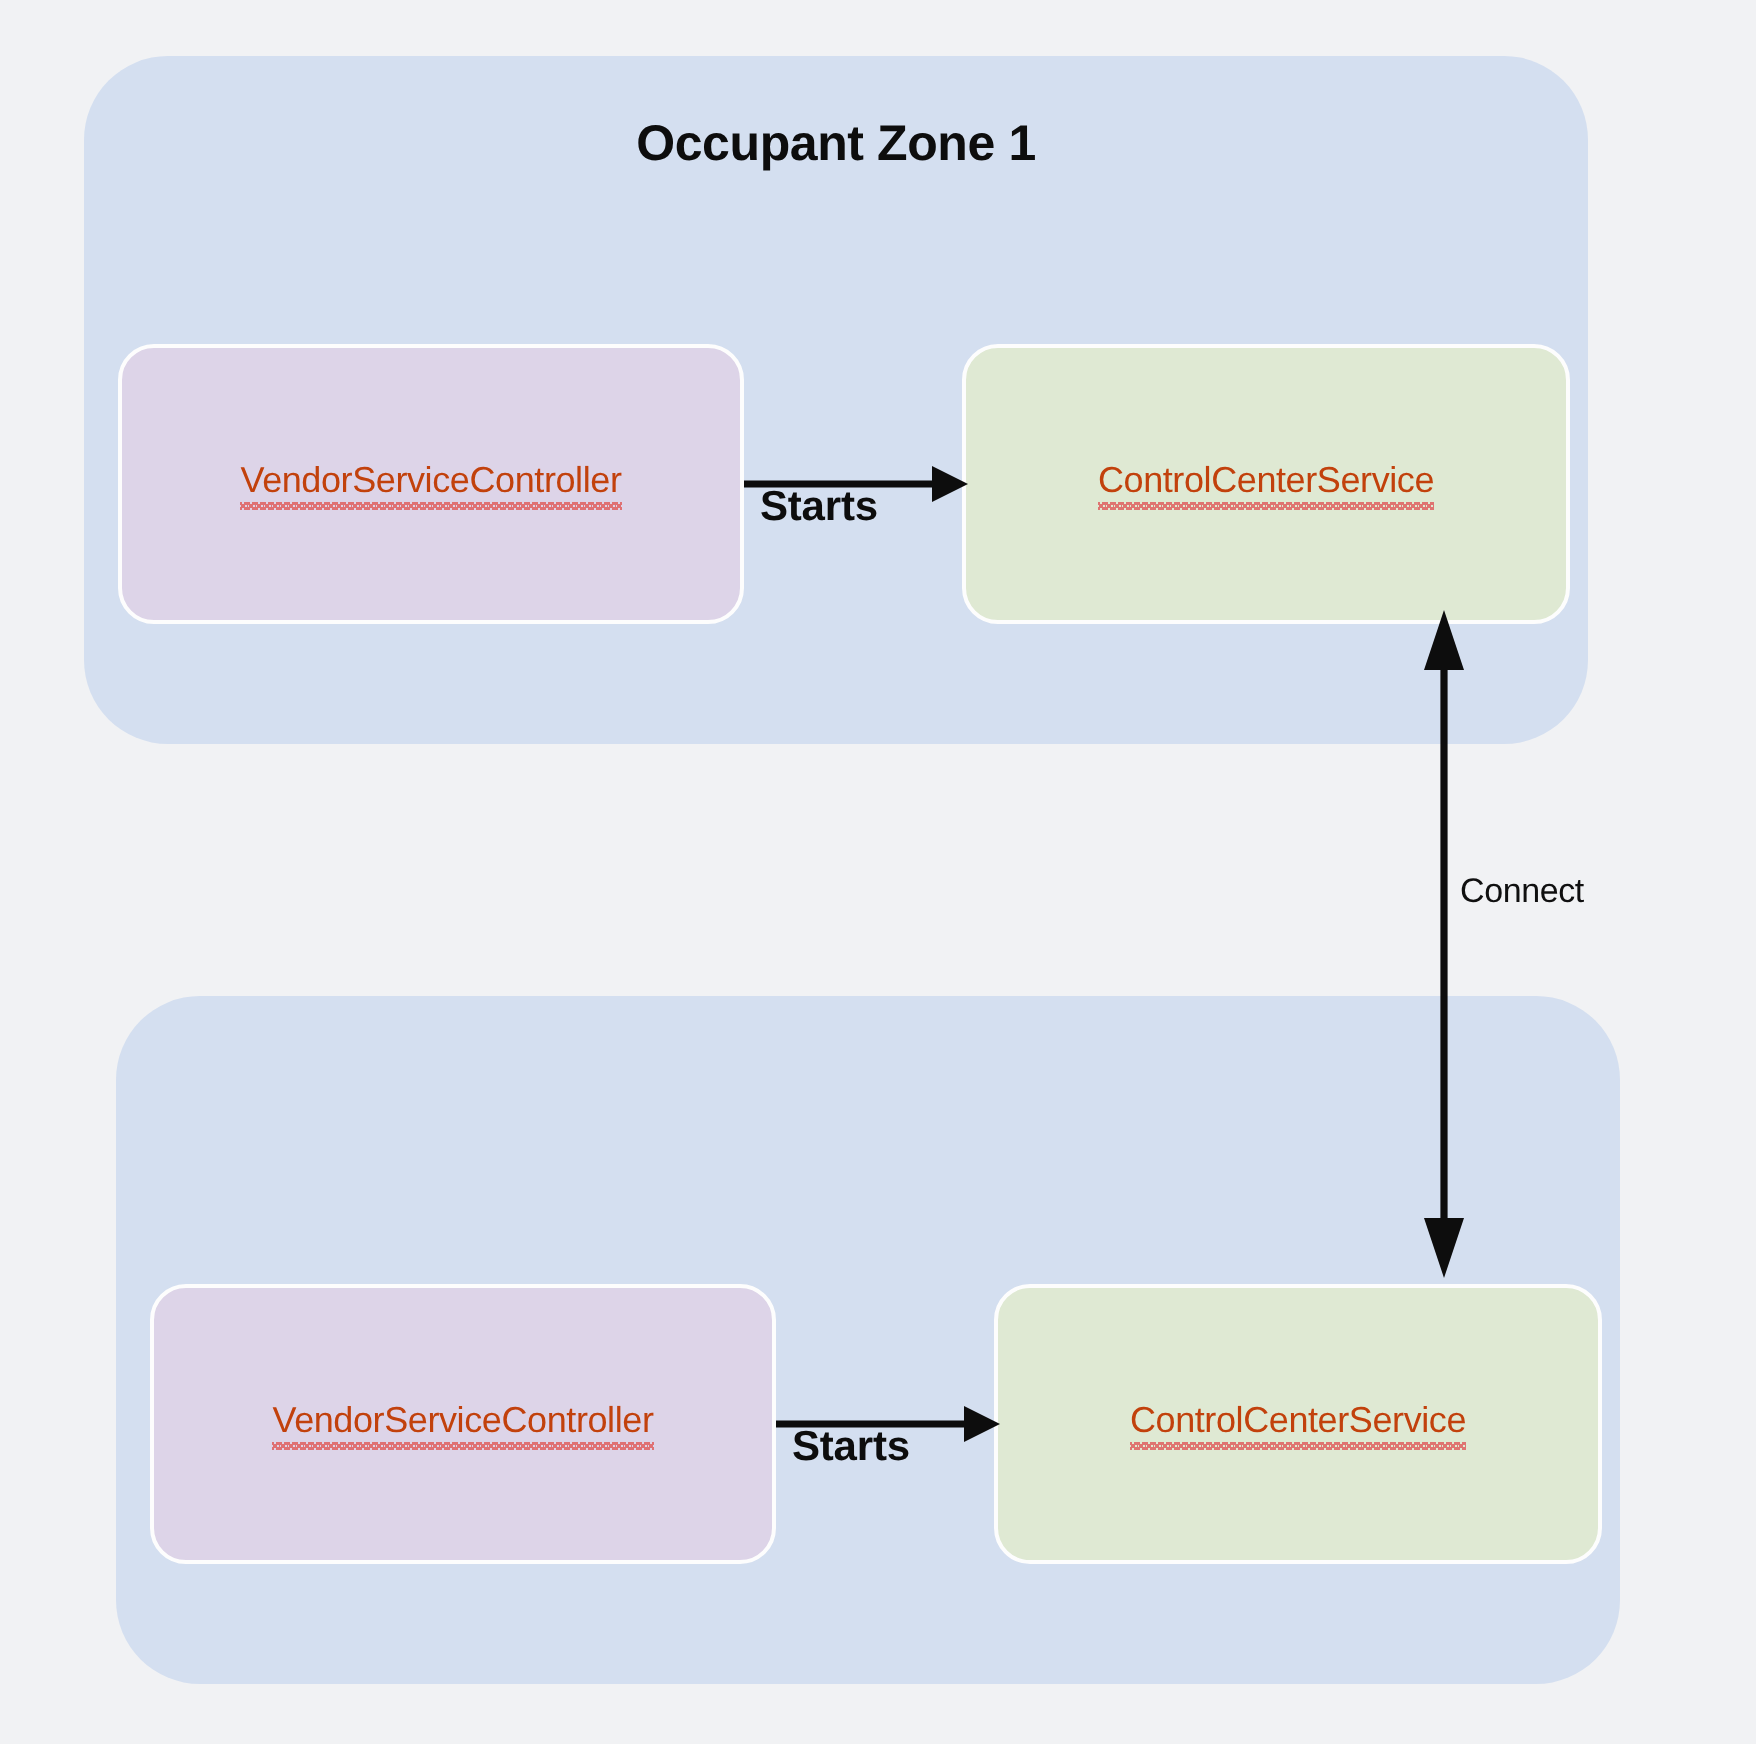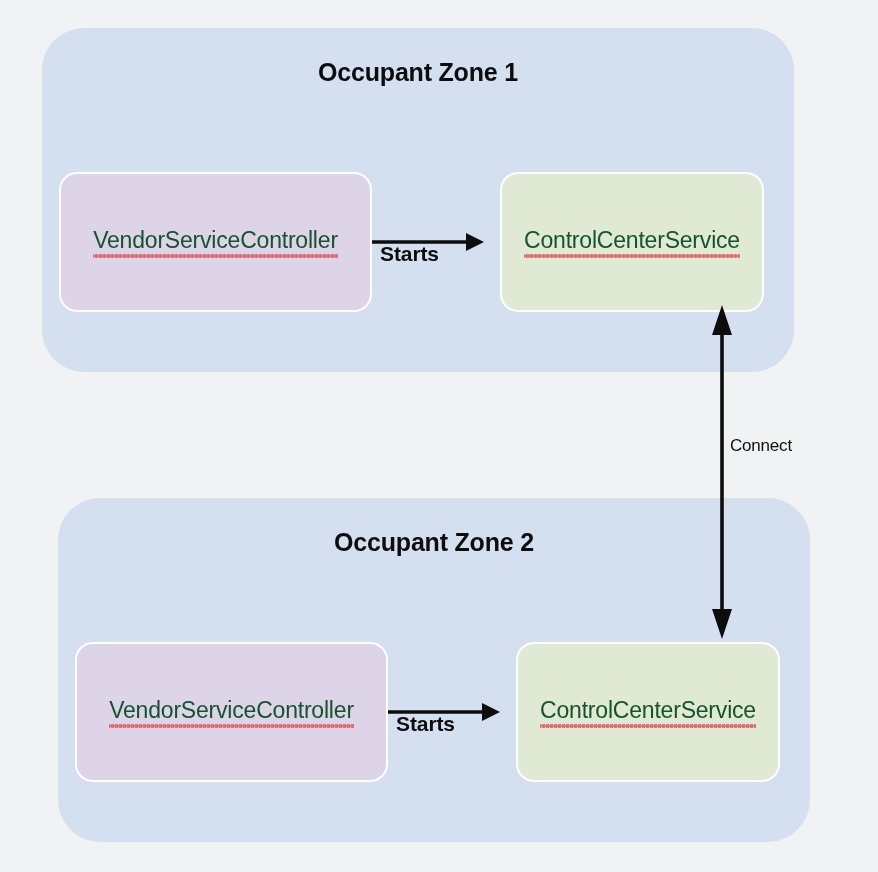--- a/index.html
+++ b/index.html
@@ -54,28 +54,27 @@
   .node-vendor {
     left: 17px;
     top: 144px;
     width: 313px;
     height: 140px;
     background: #ddd4e8;
   }
   .node-control {
     left: 439px;
     top: 144px;
-    width: 264px;
+    width: 304px;
     height: 140px;
     background: #dfe9d3;
-    margin-left: 19px;
   }
   .node-label {
-    font-size: 23px;
-    color: #14532d;
+    font-size: 18px;
+    color: #c2410c;
     letter-spacing: -0.2px;
     white-space: nowrap;
     position: relative;
     padding-bottom: 3px;
   }
   
   .node-label::after {
     content: "";
     position: absolute;
     left: 0;
@@ -153,21 +152,20 @@
 
     <div class="starts-label">Starts</div>
 
     <svg class="starts-arrow" viewBox="0 0 112 84" xmlns="http://www.w3.org/2000/svg">
       <line x1="0" y1="14" x2="96" y2="14" stroke="#0d0d0d" stroke-width="3.4"></line>
       <polygon points="94,5 112,14 94,23" fill="#0d0d0d"></polygon>
     </svg>
   </div>
 
   <div class="zone" id="zone-2">
-    <div class="zone-title">Occupant Zone 2</div>
 
     <div class="node node-vendor">
       <span class="node-label">VendorServiceController</span>
     </div>
 
     <div class="node node-control">
       <span class="node-label">ControlCenterService</span>
     </div>
 
     <div class="starts-label">Starts</div>

